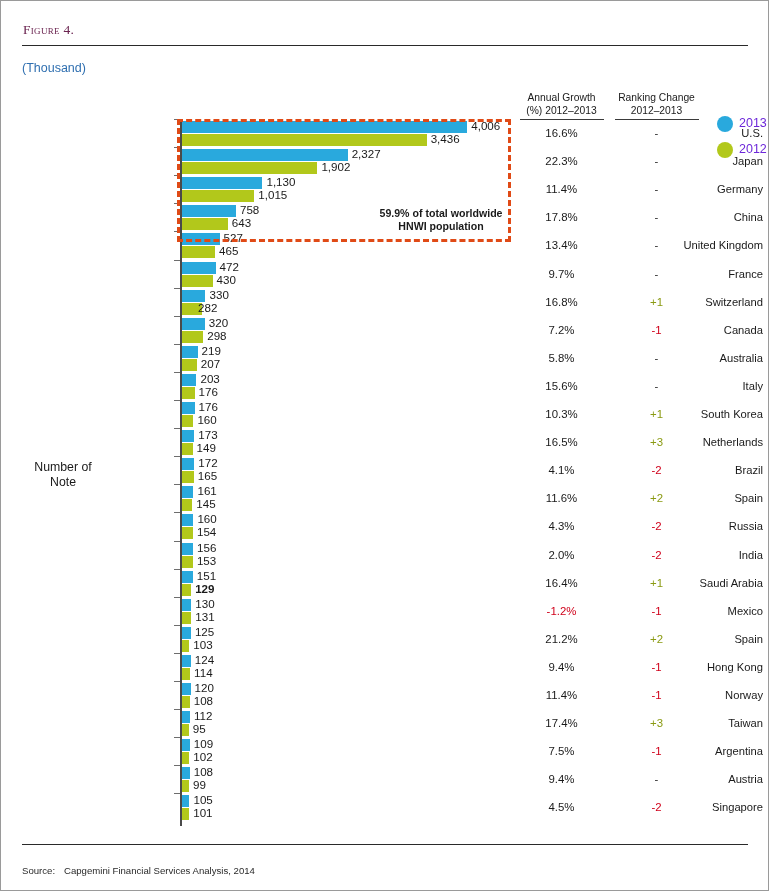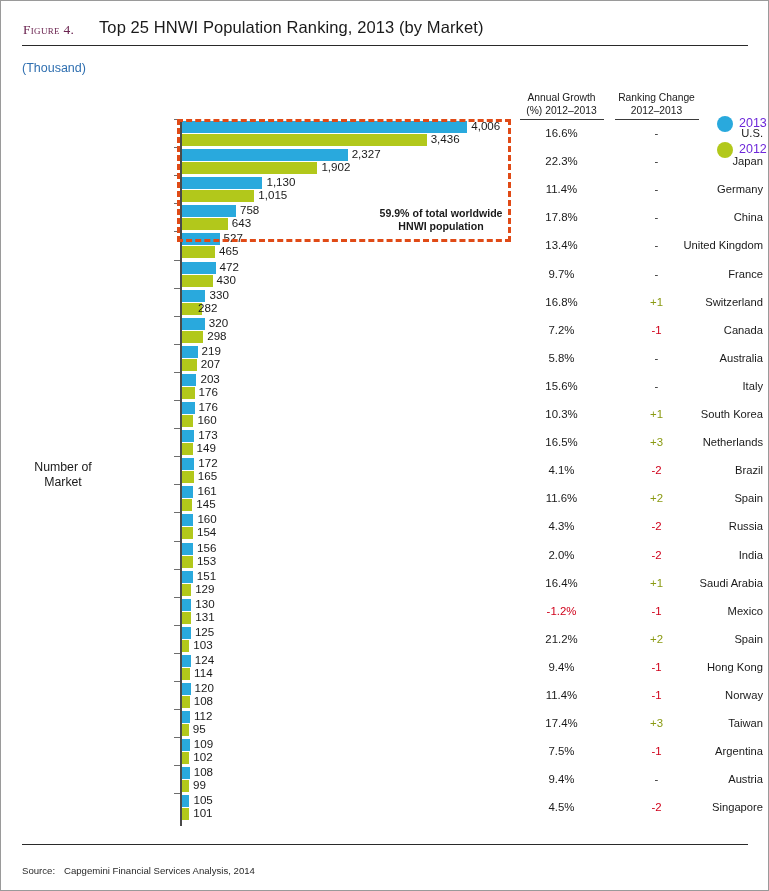--- a/index.html
+++ b/index.html
@@ -148,21 +148,20 @@
   #foot1{top:851px;width:700px;height:12px;}
   #foot2{top:864px;width:700px;height:12px;}
 </style>
 </head>
 <body>
 
 <div id="page">
 
   <div id="fig-header">
     <div id="fig-num">Figure 4.</div>
-    <div id="fig-title">Top 25 HNWI Population Ranking, 2013 (by Market)</div>
   </div>
   <div id="header-rule"></div>
 
   <div id="unit-label">(Thousand)</div>
 
   <div class="col-head" id="colhead-growth">
     <span>Annual Growth</span><br>
     <span>(%) 2012–2013</span>
     <span class="rule"></span>
   </div>
@@ -178,21 +177,21 @@
         <span class="legend-lab">2013</span>
       </div>
       <div class="legend-row">
         <span class="legend-dot" style="background: rgb(178, 200, 27);"></span>
         <span class="legend-lab">2012</span>
       </div>
     </div>
 
   <div id="axis-title">
     <span>Number of</span><br>
-    <span>Market</span>
+    <span>Note</span>
   </div>
 
   <div id="chart">
     <div class="axis-line" style="height: 706.5px;"></div>
   <div class="row" style="top: 118px;">
         <span class="tick"></span>
         <span class="cat-label">U.S.</span>
         <span class="bar b2013" style="width: 285.227px; background: rgb(41, 169, 221);"></span>
         <span class="barval v2013" style="left: 470.227px;">4,006</span>
         <span class="bar b2012" style="width: 244.643px; background: rgb(178, 200, 27);"></span>
@@ -349,21 +348,21 @@
         <span class="barval v2012" style="left: 195.894px;">153</span>
         <span class="cell-growth">2.0%</span>
         <span class="cell-rank neg">-2</span>
       </div>
       <div class="row" style="top: 567.6px;">
         <span class="tick"></span>
         <span class="cat-label">Saudi Arabia</span>
         <span class="bar b2013" style="width: 10.7512px; background: rgb(41, 169, 221);"></span>
         <span class="barval v2013" style="left: 195.751px;">151</span>
         <span class="bar b2012" style="width: 9.1848px; background: rgb(178, 200, 27);"></span>
-        <span class="barval v2012" style="left: 194.185px;">129</span>
+        <span class="barval v2012" style="left: 194.185px; font-weight: bold;">129</span>
         <span class="cell-growth">16.4%</span>
         <span class="cell-rank pos">+1</span>
       </div>
       <div class="row" style="top: 595.7px;">
         <span class="tick"></span>
         <span class="cat-label">Mexico</span>
         <span class="bar b2013" style="width: 9.256px; background: rgb(41, 169, 221);"></span>
         <span class="barval v2013" style="left: 194.256px;">130</span>
         <span class="bar b2012" style="width: 9.3272px; background: rgb(178, 200, 27);"></span>
         <span class="barval v2012" style="left: 194.327px;">131</span>

